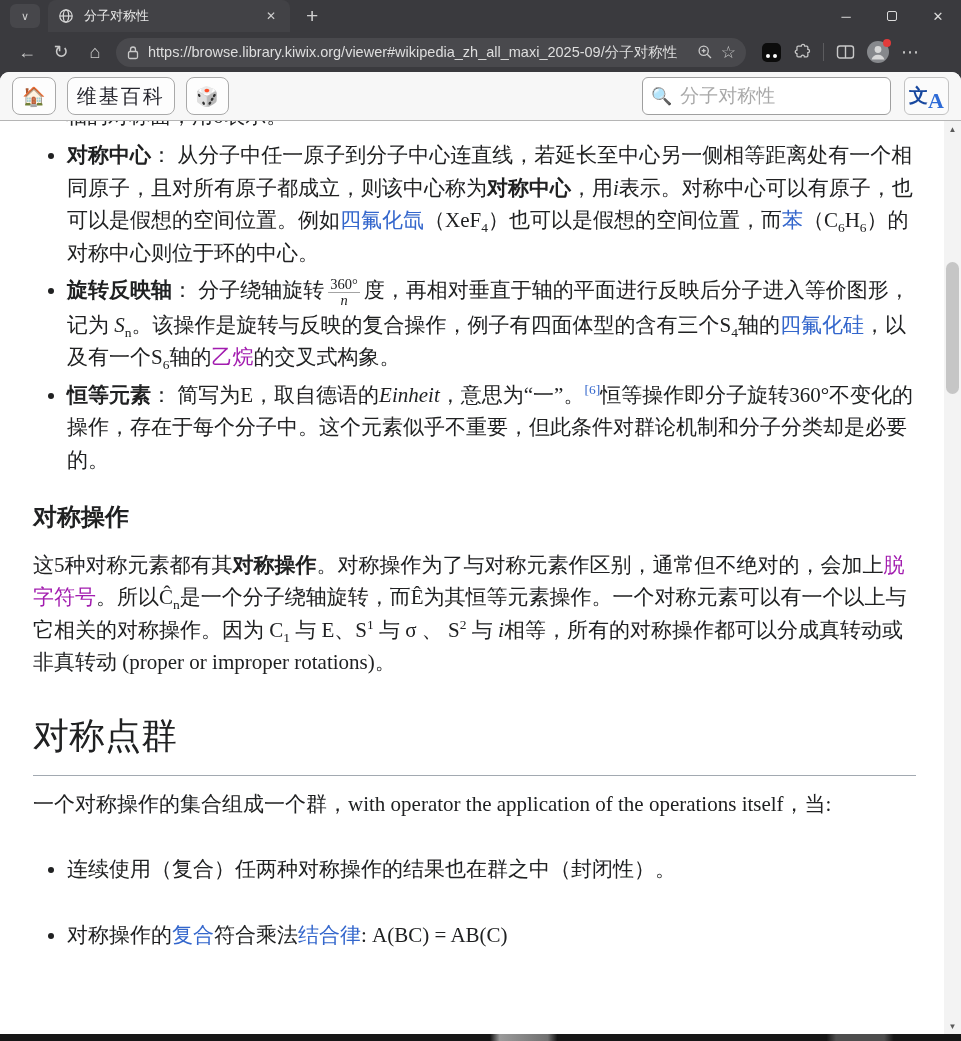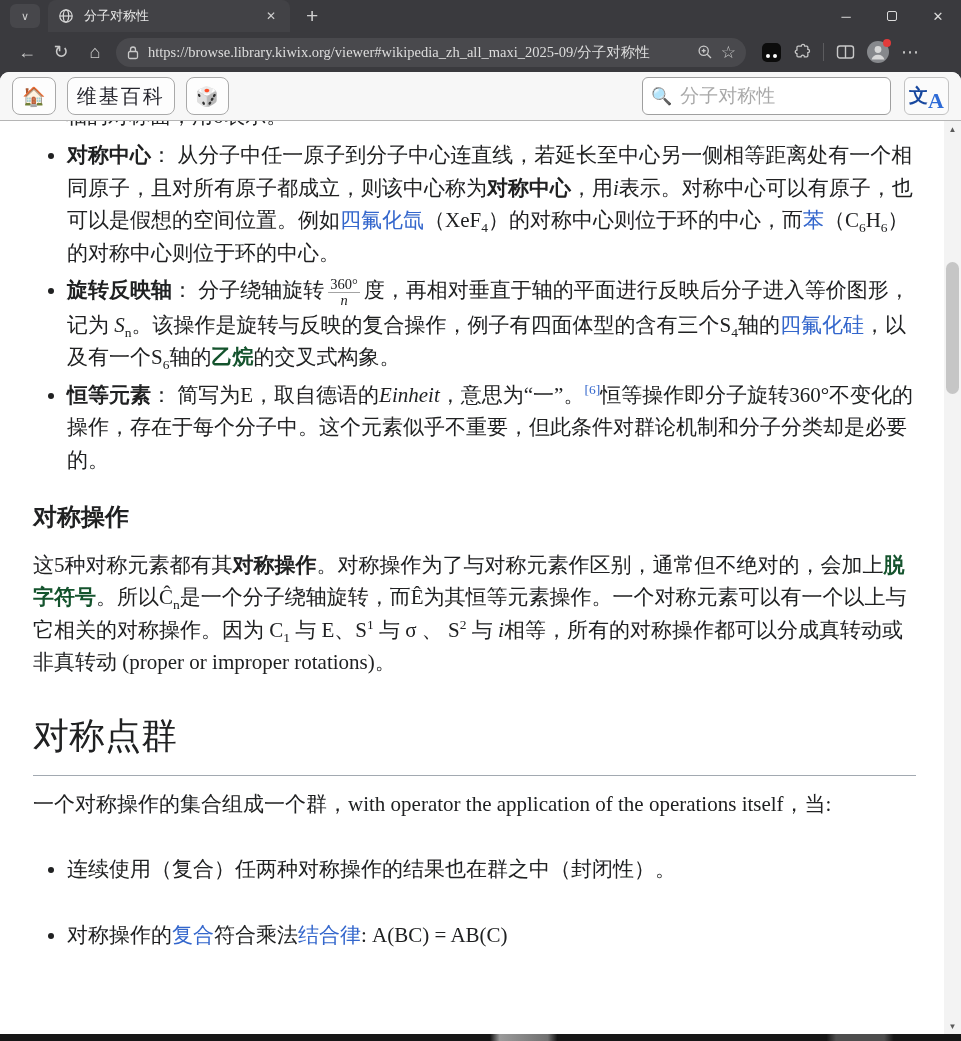--- a/index.html
+++ b/index.html
@@ -17,21 +17,21 @@
   .tab-close{ font-size:12px; color:#cfcfcf; padding:2px 4px; }
   .newtab{ color:#cfcfcf; font-size:21px; margin-left:16px; font-weight:300; }
   .win-controls{ margin-left:auto; display:flex; }
   .wc{ width:46px; height:32px; display:flex; align-items:center; justify-content:center; color:#dcdcdc; font-size:13px; }
   .max-box{ width:10px; height:10px; border:1.4px solid #dcdcdc; border-radius:2px; }
 
   
   .addressbar{ height:40px; display:flex; align-items:center; padding:0 10px; }
   .nav-ic{ width:34px; text-align:center; color:#c9c9c9; font-size:18px; }
   .urlpill{ width:630px; height:29px; background:#49494d; border-radius:15px; display:flex;
-            align-items:center; padding:0 10px; margin:0 4px;font-family:Liberation Serif, serif; }
+            align-items:center; padding:0 10px; margin:0 4px; }
   .url{ color:#dedede; font-size:14.5px; flex:1; white-space:nowrap; overflow:hidden; margin-left:8px; }
   .pill-ic{ margin-left:8px; display:flex; align-items:center; color:#c9c9c9; font-size:16px; }
   .bar-ic{ margin-left:12px; display:flex; align-items:center; color:#c9c9c9; }
   .adblock{ width:19px; height:19px; border-radius:5px; background:#0c0c0c; position:relative; }
   .adblock i{ position:absolute; bottom:4px; width:4px; height:4px; border-radius:50%; background:#fff; }
   .adblock i.l{ left:4px; } .adblock i.r{ right:4px; }
   .vdiv{ width:1px; height:18px; background:#5c5c5f; margin-left:12px; }
   .avatar{ width:22px; height:22px; border-radius:50%; background:#86888c; position:relative; }
   .avatar .dot{ position:absolute; top:-2px; right:-2px; width:8px; height:8px; border-radius:50%; background:#e23b3b; }
 
@@ -62,21 +62,21 @@
   .partial{ height:12px; overflow:hidden; }
   .partial>span{ display:block; transform:translateY(-21px); margin-left:33px; }
   ul{ margin:6px 0 0; padding-left:34px; }
   ul.elements li{ margin-bottom:5px; }
   ul.group{ margin-top:12px; }
   ul.group li{ margin-bottom:3px;margin-top:33px; }
   h3{ font-size:24px; margin:22px 0 13px; font-weight:700; }
   h2{ font-size:36px; font-weight:400; margin:30px 0 12px; padding-bottom:10px; border-bottom:1px solid #a2a9b1; }
   p{ margin:12px 0 13px; }
   .wlink{ color:#3366cc; text-decoration:none; }
-  .wlink.visited{ color:#14532d;font-weight:bold; }
+  .wlink.visited{ color:#a21caf; }
   sub,sup{ font-size:13.5px; line-height:0; }
   sup a{ font-size:13.5px; }
   .frac{ display:inline-block; text-align:center; vertical-align:-0.55em; font-size:14.5px;
          line-height:1.08; margin:0 4px; }
   .frac .num{ display:block; border-bottom:1px solid #a3a3a3; padding:0 2px; }
   .frac .den{ display:block; font-style:italic; }
 
   
   .scrollbar{ position:absolute; top:49px; right:0; bottom:0; width:17px; background:#f3f3f3; }
   .sb-btn{ position:absolute; left:0; width:17px; height:16px; color:#5a5a5a; font-size:8px;
@@ -193,21 +193,21 @@
         </div>
       </div>
     </div>
 
     <div class="content">
       <div class="partial">
         <span>轴的对称面，用σ表示。</span>
       </div>
 
       <ul class="elements">
-        <li><b>对称中心</b><span>： 从分子中任一原子到分子中心连直线，若延长至中心另一侧相等距离处有一个相同原子，且对所有原子都成立，则该中心称为</span><b>对称中心</b><span>，用</span><i>i</i><span>表示。对称中心可以有原子，也可以是假想的空间位置。例如</span><a class="wlink" href="#">四氟化氙</a><span>（XeF</span><sub>4</sub><span>）的对称中心则位于环的中心，而</span><a class="wlink" href="#">苯</a><span>（C</span><sub>6</sub><span>H</span><sub>6</sub><span>）的对称中心则位于环的中心。</span></li>
+        <li><b>对称中心</b><span>： 从分子中任一原子到分子中心连直线，若延长至中心另一侧相等距离处有一个相同原子，且对所有原子都成立，则该中心称为</span><b>对称中心</b><span>，用</span><i>i</i><span>表示。对称中心可以有原子，也可以是假想的空间位置。例如</span><a class="wlink" href="#">四氟化氙</a><span>（XeF</span><sub>4</sub><span>）也可以是假想的空间位置，而</span><a class="wlink" href="#">苯</a><span>（C</span><sub>6</sub><span>H</span><sub>6</sub><span>）的对称中心则位于环的中心。</span></li>
         <li><b>旋转反映轴</b><span>： 分子绕轴旋转</span><span class="frac"><span class="num">360°</span><span class="den">n</span></span><span>度，再相对垂直于轴的平面进行反映后分子进入等价图形，记为 </span><i>S</i><sub>n</sub><span>。该操作是旋转与反映的复合操作，例子有四面体型的含有三个S</span><sub>4</sub><span>轴的</span><a class="wlink" href="#">四氟化硅</a><span>，以及有一个S</span><sub>6</sub><span>轴的</span><a class="wlink visited" href="#">乙烷</a><span>的交叉式构象。</span></li>
         <li><b>恒等元素</b><span>： 简写为E，取自德语的</span><i>Einheit</i><span>，意思为“一”。</span><sup><a class="wlink" href="#">[6]</a></sup><span>恒等操作即分子旋转360°不变化的操作，存在于每个分子中。这个元素似乎不重要，但此条件对群论机制和分子分类却是必要的。</span></li>
       </ul>
 
       <h3>对称操作</h3>
       <p><span>这5种对称元素都有其</span><b>对称操作</b><span>。对称操作为了与对称元素作区别，通常但不绝对的，会加上</span><a class="wlink visited" href="#">脱字符号</a><span>。所以Ĉ</span><sub>n</sub><span>是一个分子绕轴旋转，而Ê为其恒等元素操作。一个对称元素可以有一个以上与它相关的对称操作。因为 C</span><sub>1</sub><span> 与 E、S</span><sup>1</sup><span> 与 σ 、 S</span><sup>2</sup><span> 与 </span><i>i</i><span>相等，所有的对称操作都可以分成真转动或非真转动 (proper or improper rotations)。</span></p>
 
       <h2>对称点群</h2>
 
       <p><span>一个对称操作的集合组成一个群，with operator the application of the operations itself，当:</span></p>

